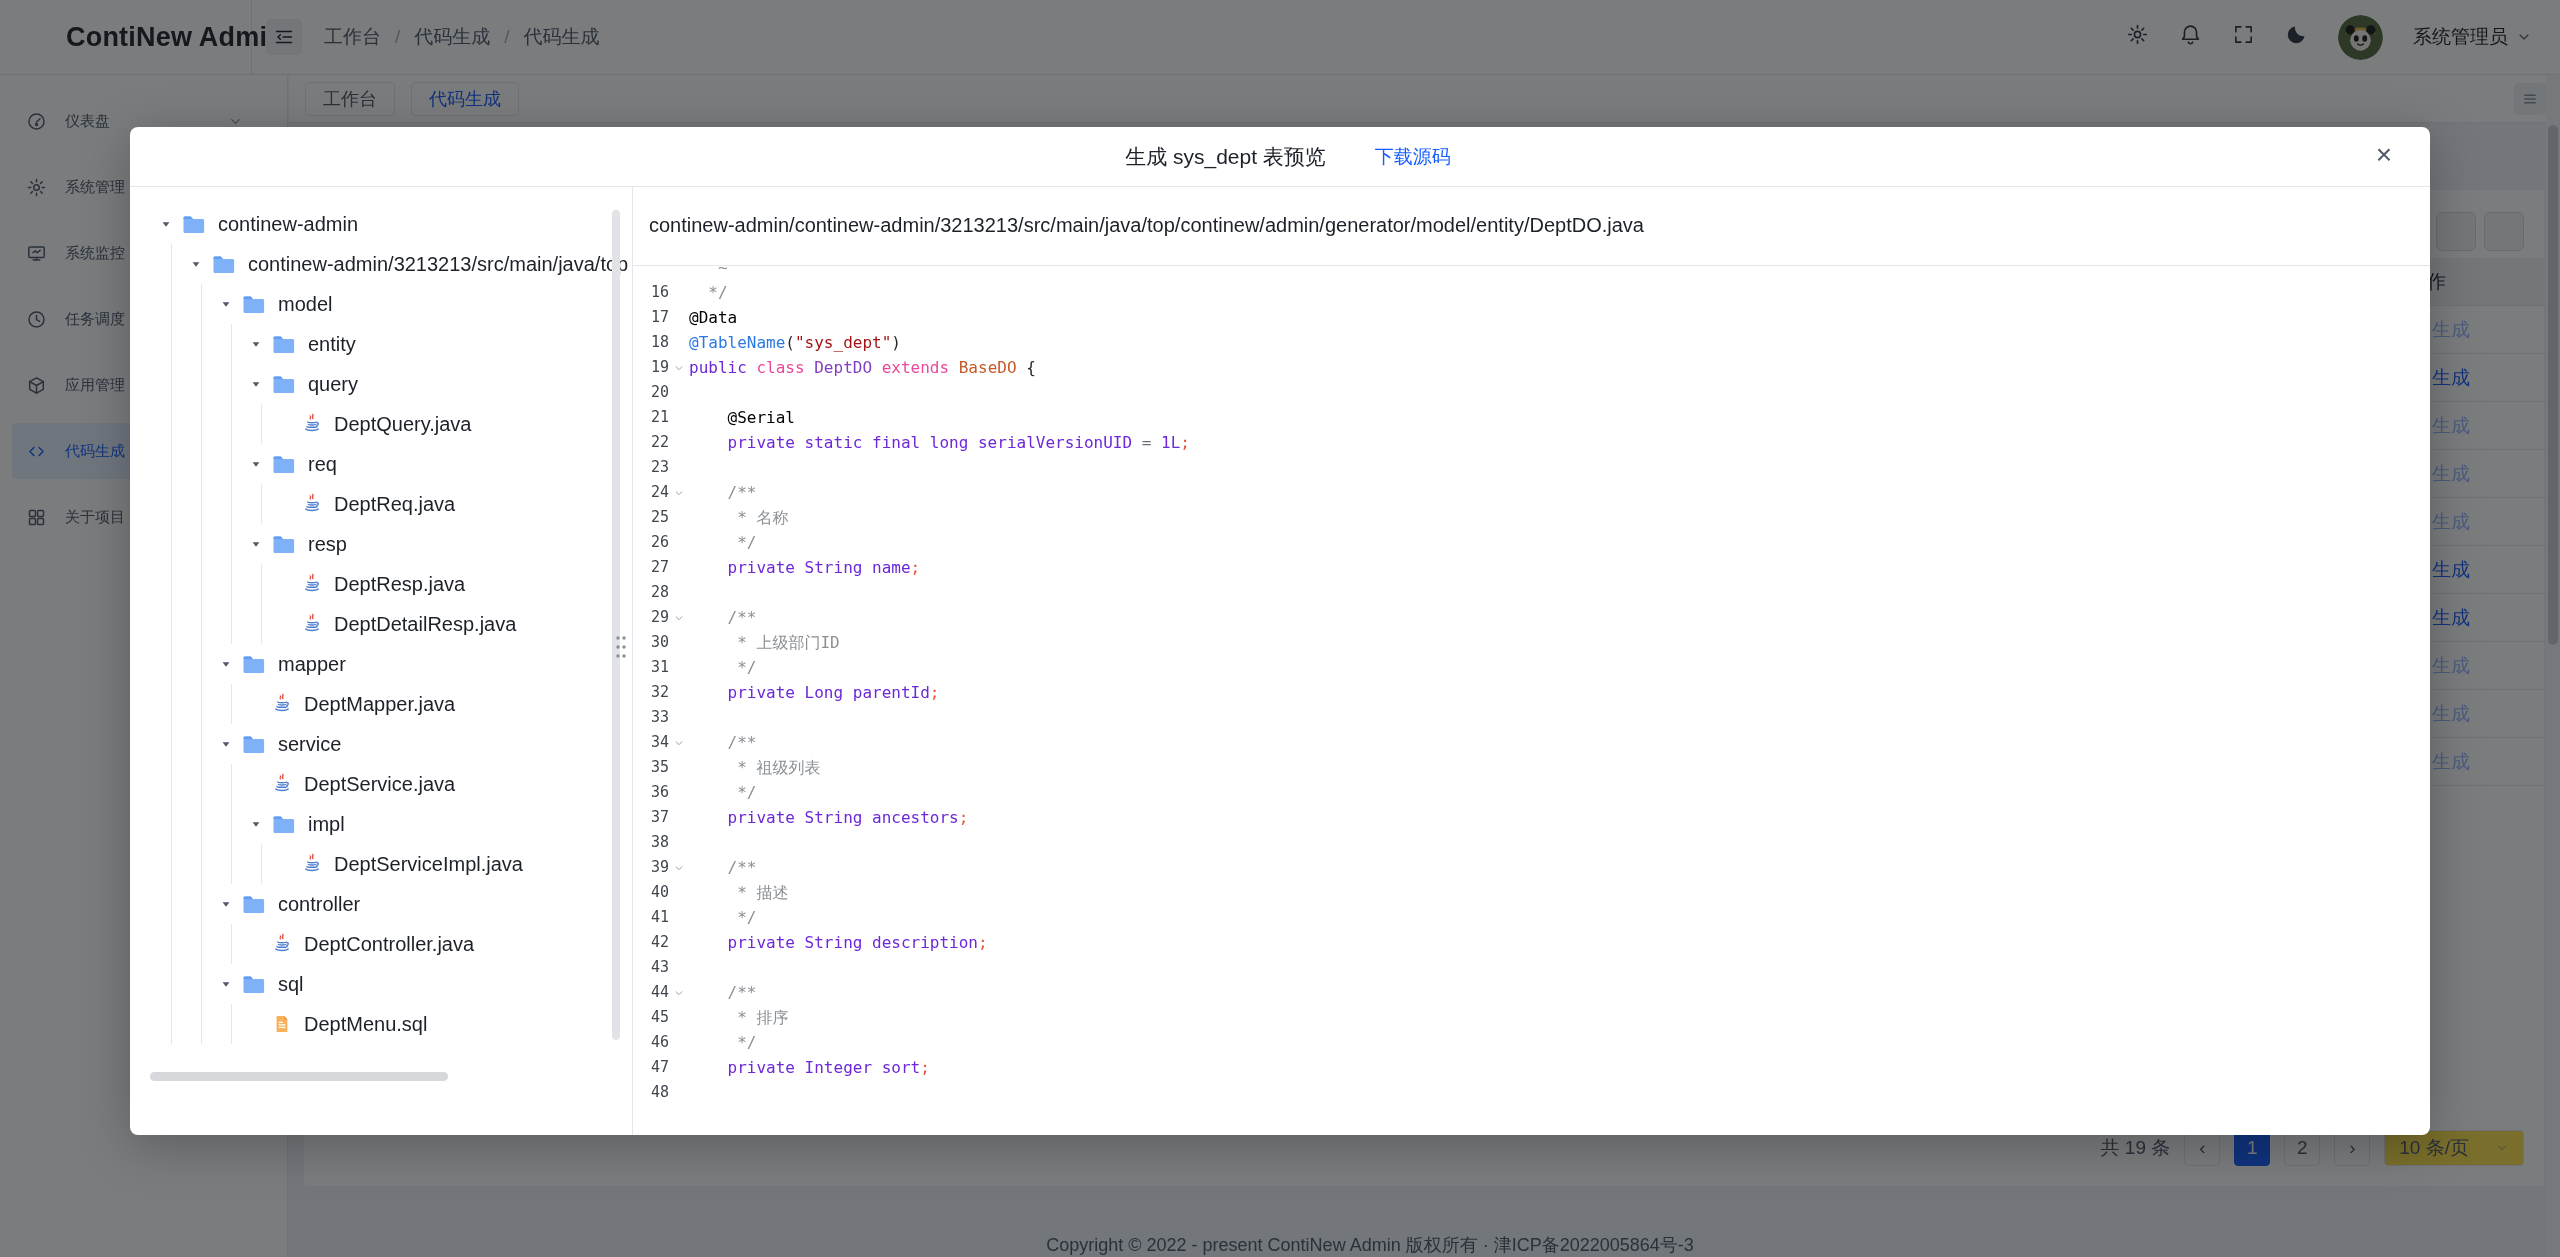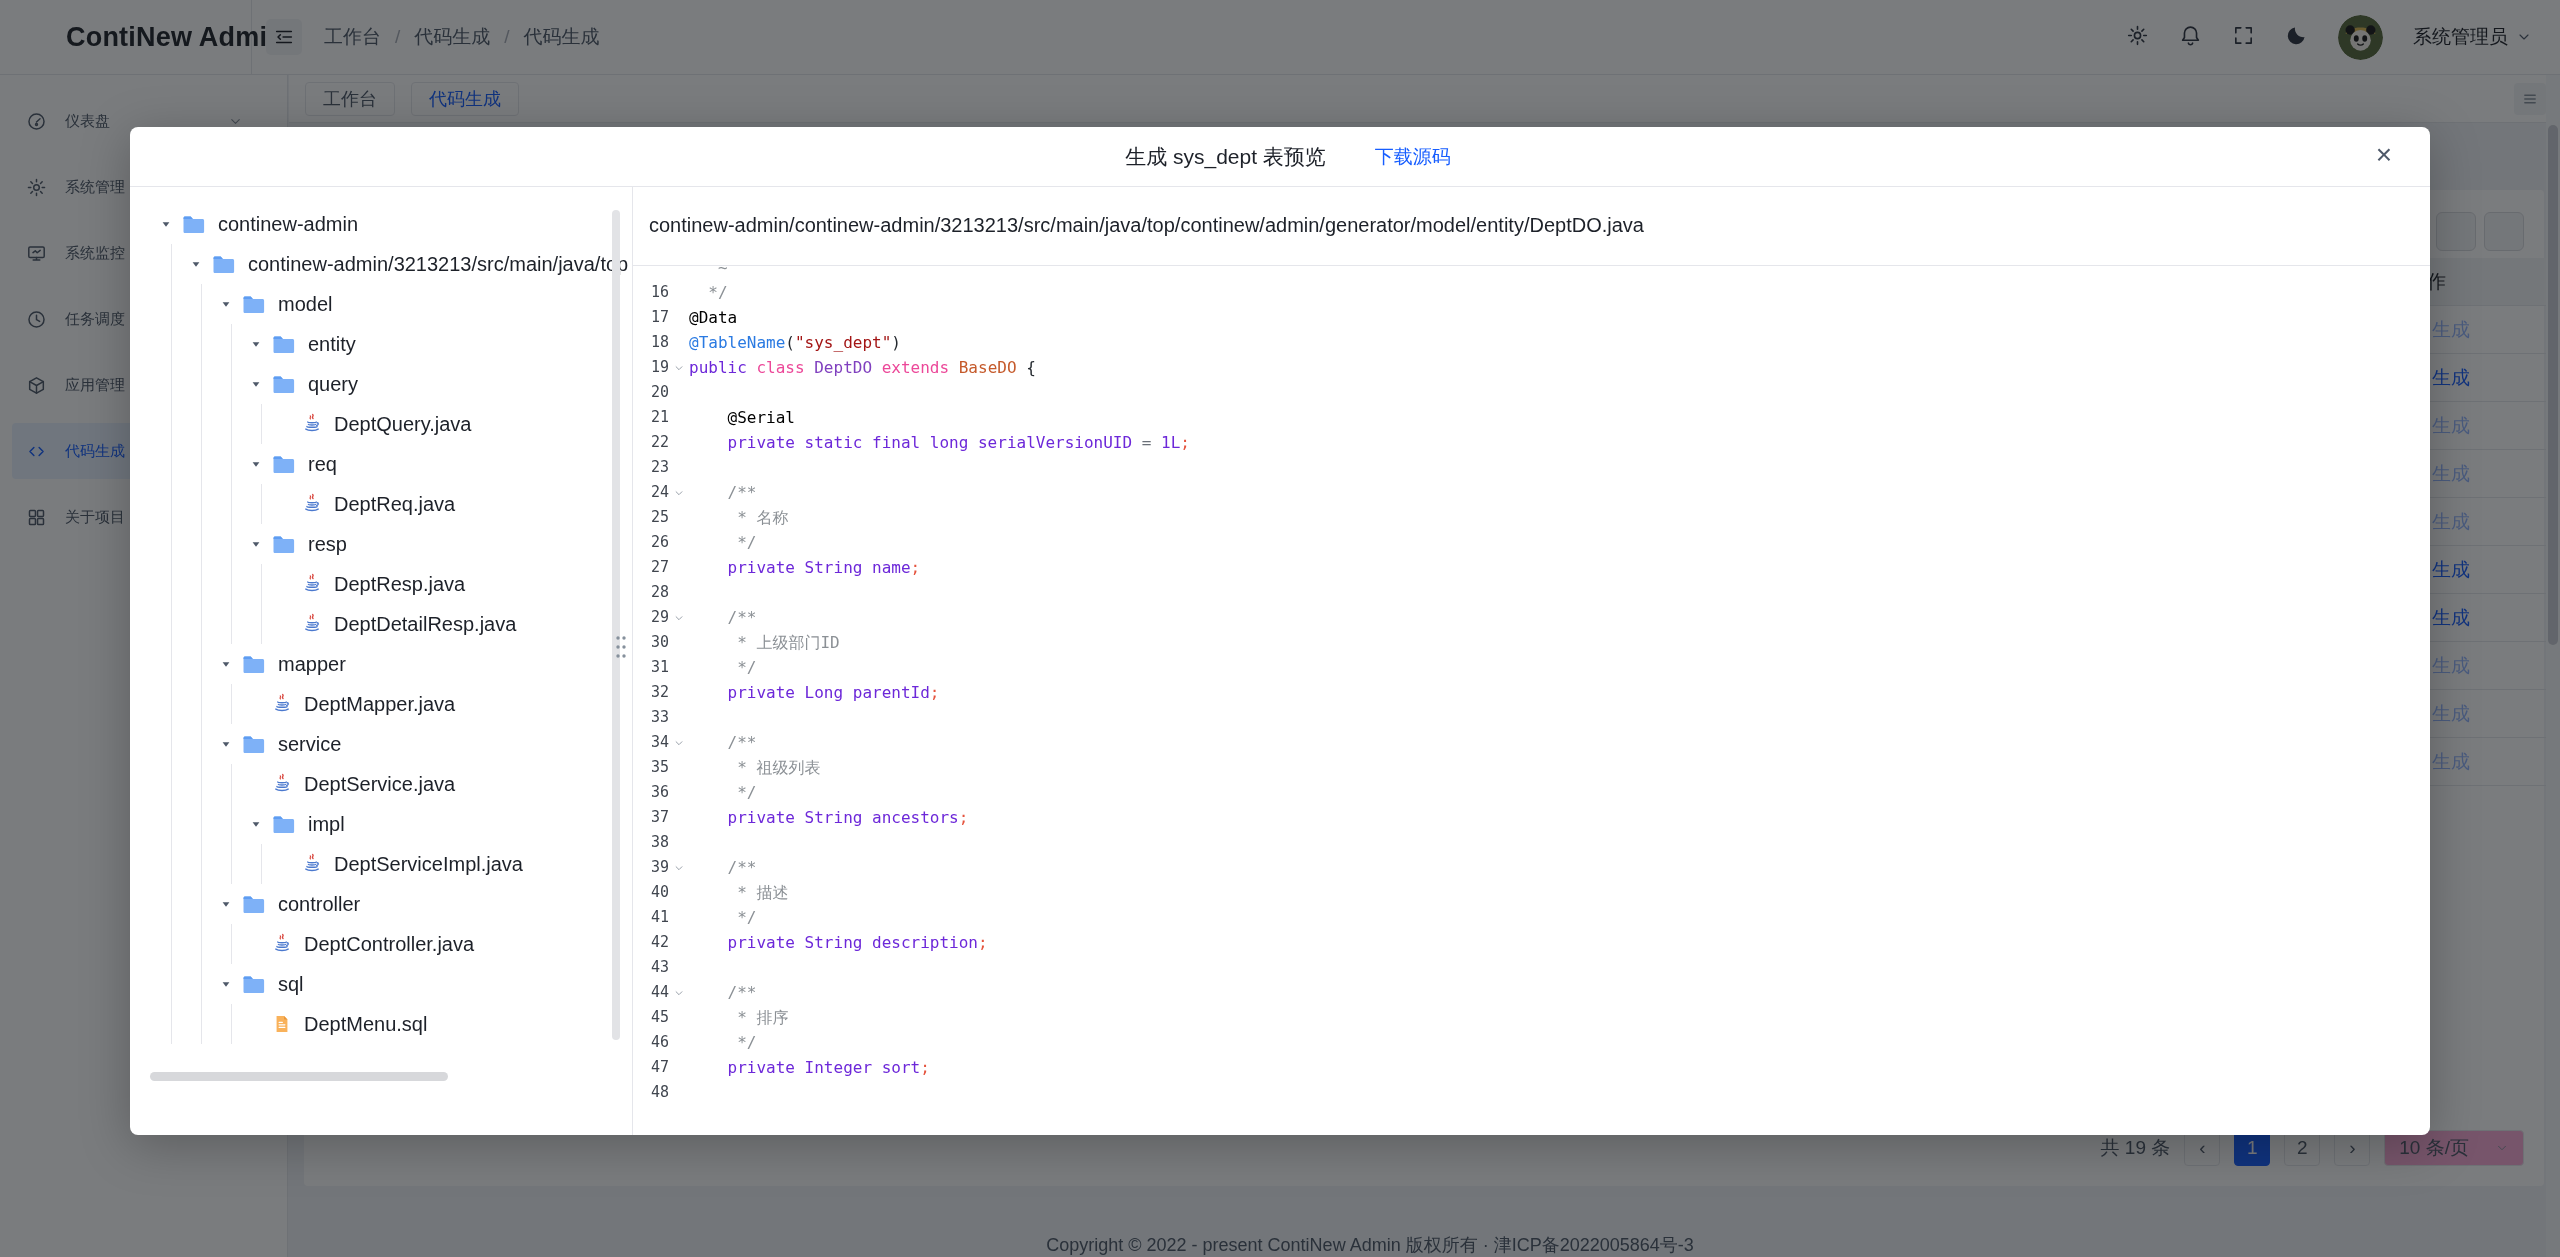--- a/index.html
+++ b/index.html
@@ -12,21 +12,21 @@
   .topbar{position:absolute;left:0;top:0;width:2560px;height:74px;background:#fff;
           border-bottom:1px solid #e5e6eb;display:flex;align-items:center;}
   .logo{display:flex;align-items:center;gap:14px;width:252px;padding-left:52px;box-sizing:border-box;height:100%;border-right:1px solid #e5e6eb;}
   .logo .icn{width:46px;height:46px;}
   .logo-text{font-size:27px;font-weight:600;color:#20242c;letter-spacing:.2px;white-space:nowrap;}
   .collapse-btn{width:36px;height:36px;background:#f2f3f5;border-radius:5px;margin-left:14px;
                 display:flex;align-items:center;justify-content:center;}
   .collapse-btn .icn{width:22px;height:22px;color:#1d2129;}
   .breadcrumb{display:flex;align-items:center;gap:14px;margin-left:22px;font-size:19px;color:#4e5969;}
   .breadcrumb .sep{color:#a9aeb8;}
-  .tb-right{margin-left:auto;display:flex;align-items:center;gap:30px;padding-right:28px;}
+  .tb-right{margin-left:auto;display:flex;align-items:center;gap:30px;padding-right:28px;font-family:Liberation Mono, monospace;}
   .tb-right .icn{width:23px;height:23px;color:#2e3440;}
   .avatar{width:45px;height:45px;border-radius:50%;overflow:hidden;}
   .avatar svg{width:100%;height:100%;}
   .user{display:flex;align-items:center;gap:8px;font-size:19px;color:#1d2129;}
   .user .icn{width:16px;height:16px;color:#4e5969;}
 
   
   .sidebar{position:absolute;left:0;top:75px;width:288px;bottom:0;background:#fff;border-right:1px solid #e5e6eb;padding-top:8px;box-sizing:border-box;}
   .m-item{height:56px;margin:10px 12px 0 12px;border-radius:4px;display:flex;align-items:center;
           padding:0 14px;color:#4e5969;font-size:15px;}
@@ -53,21 +53,21 @@
   .ops-strip{position:absolute;left:2288px;top:258px;width:258px;}
   .ops-head{height:48px;background:#f2f3f5;border-bottom:1px solid #e5e6eb;display:flex;align-items:center;
             font-size:19px;font-weight:500;color:#1d2129;padding-left:120px;box-sizing:border-box;}
   .ops-row{height:48px;border-bottom:1px solid #e5e6eb;display:flex;align-items:center;padding-left:144px;box-sizing:border-box;}
   .ops-row .lnk{color:#165dff;font-size:19px;}
   .ops-row.dim .lnk{opacity:.45;}
   .pager{position:absolute;top:1130px;right:36px;display:flex;align-items:center;gap:14px;font-size:19px;color:#4e5969;}
   .pg-btn{min-width:36px;height:36px;border:1px solid #e5e6eb;border-radius:4px;background:#fff;color:#4e5969;
           display:flex;align-items:center;justify-content:center;box-sizing:border-box;font-size:19px;}
   .pg-btn.on{background:#165dff;border-color:#165dff;color:#fff;}
-  .pg-size{height:36px;border:1px solid #e5e6eb;border-radius:4px;background:#f9a8d4;display:flex;align-items:center;
+  .pg-size{height:36px;border:1px solid #e5e6eb;border-radius:4px;background:#fde047;display:flex;align-items:center;
            gap:26px;padding:0 14px;box-sizing:border-box;}
   .pg-size .icn{width:14px;height:14px;color:#86909c;}
   .v-scroll{position:absolute;right:0;top:75px;width:14px;bottom:0;background:#f7f8fa;}
   .v-thumb{position:absolute;right:2px;top:50px;width:10px;height:520px;border-radius:5px;background:#c9cdd4;}
   .footer{position:absolute;left:180px;right:0;top:1233px;text-align:center;font-size:18px;color:#4e5969;}
 
   
   .mask{position:absolute;inset:0;background:rgba(13,16,20,0.55);}
   .modal{position:absolute;left:130px;top:127px;width:2300px;height:1008px;background:#fff;border-radius:8px;
          box-shadow:0 10px 50px rgba(0,0,0,.25);}

